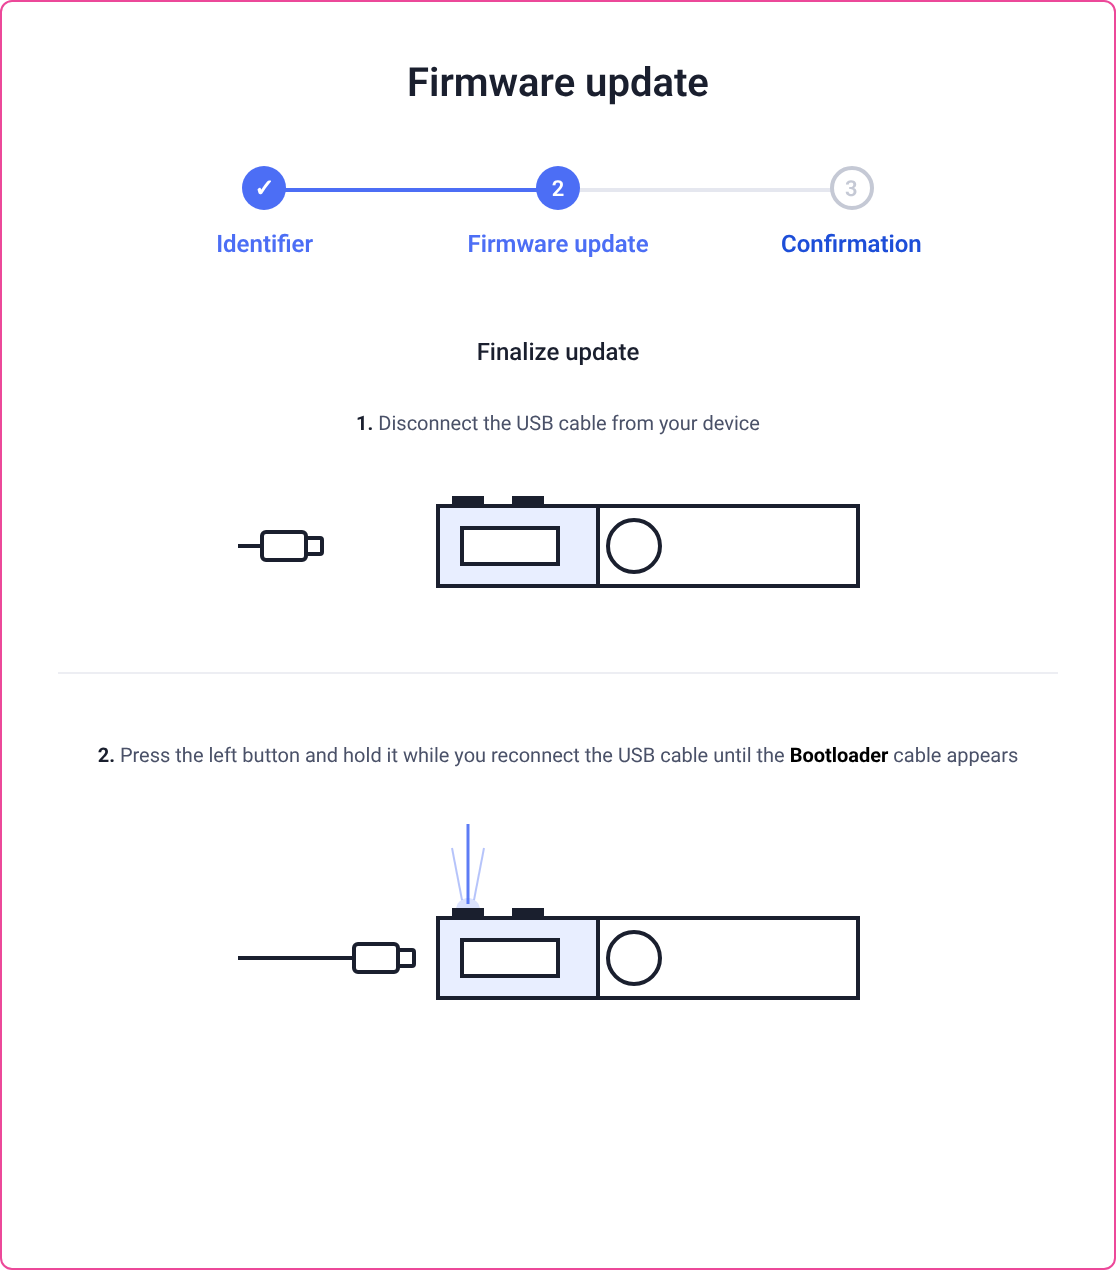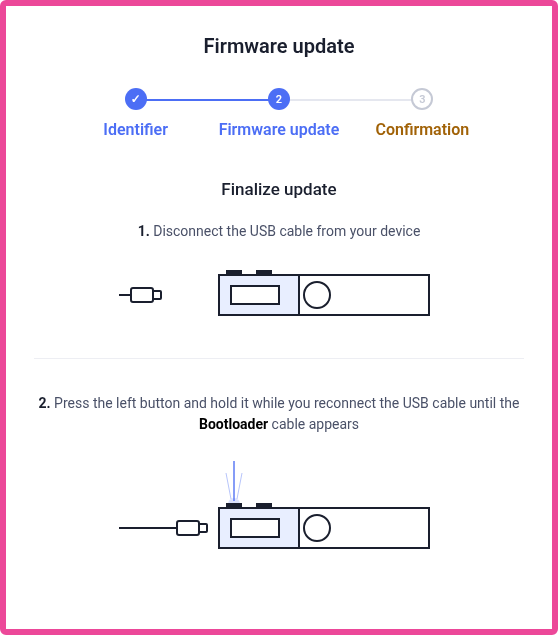--- a/index.html
+++ b/index.html
@@ -6,21 +6,21 @@
     body {
       font-family: -apple-system, BlinkMacSystemFont, "Segoe UI", Roboto, sans-serif;
       background: #fff;
       width: 558px;
       height: 635px;
       overflow: hidden;
     }
     .modal {
       width: 100%;
       height: 100%;
-      border: 6px solid #ec4899;
+      border: 1px solid #ec4899;
       border-radius: 6px;
       background: #fff;
       padding: 28px 28px 0 28px;
       display: flex;
       flex-direction: column;
     }
     .title {
       text-align: center;
       font-size: 20px;
       font-weight: 600;
@@ -60,53 +60,53 @@
     }
     .step.active .step-circle {
       background: #4c6ef5;
       color: #fff;
     }
     .step.pending .step-circle {
       border: 2px solid #c5c9d5;
       color: #c5c9d5;
     }
     .step-label {
-      font-size: 16px;
+      font-size: 12px;
       font-weight: 600;
     }
     .step.completed .step-label,
     .step.active .step-label {
       color: #4c6ef5;
     }
     .step.pending .step-label {
-      color: #a16207;
+      color: #1d4ed8;
     }
     .step-line {
       position: absolute;
       top: 11px;
       height: 2px;
       z-index: 1;
     }
     .line1 { left: 16.6%; right: 50%; background: #4c6ef5; }
     .line2 { left: 50%; right: 16.6%; background: #e5e7ef; }
     .check { font-size: 12px; }
     .content {
       flex: 1;
       overflow: hidden;
     }
     .subtitle {
       text-align: center;
-      font-size: 17px;
+      font-size: 12px;
       font-weight: 500;
       color: #1a1f2e;
       margin-bottom: 22px;
     }
     .instruction {
       text-align: center;
-      font-size: 14px;
+      font-size: 10px;
       color: #4a5168;
       margin-bottom: 18px;
       line-height: 1.5;
     }
     .instruction b { color: #000000; font-weight: 700; }
     .numlabel { font-weight: 700; color: #1a1f2e; }
     .divider {
       border: none;
       border-top: 1px solid #edeef3;
       margin: 28px -28px 34px -28px;

